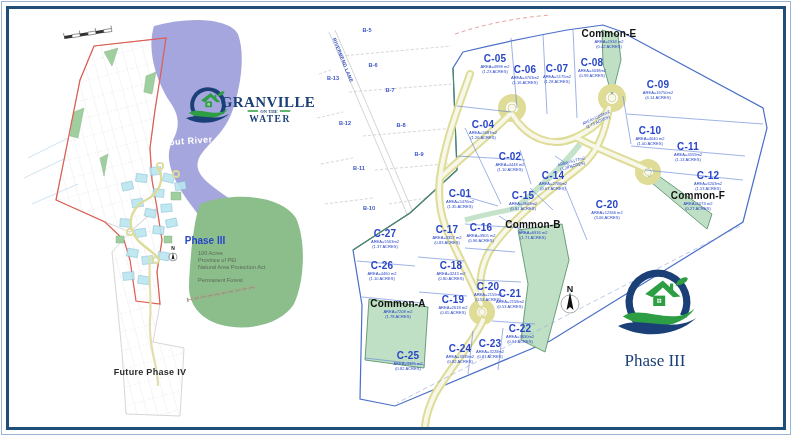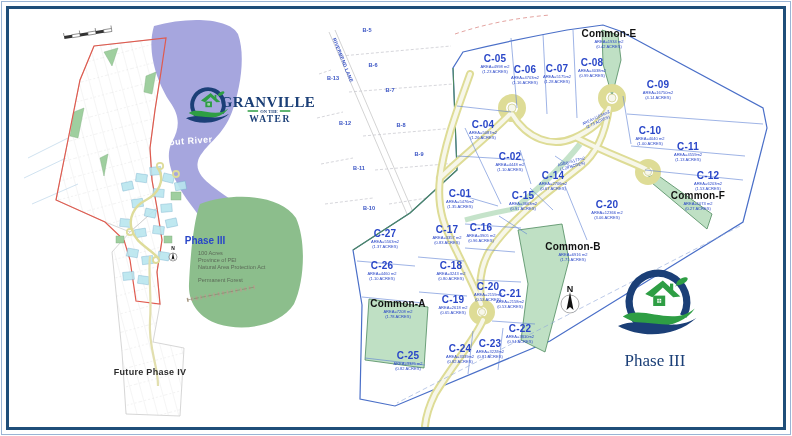--- a/index.html
+++ b/index.html
@@ -469,21 +469,21 @@
           <div>(1.37 ACRES)</div>
         </div>
       </div>
       <div class="lot common" style="left: 83px; top: 304px;">
         <div class="id">Common-A</div>
         <div class="area">
           <div>AREA=7208 m2</div>
           <div>(1.78 ACRES)</div>
         </div>
       </div>
-      <div class="lot common" style="left: 218px; top: 247px; margin-left: 40px;">
+      <div class="lot common" style="left: 218px; top: 225px;">
         <div class="id">Common-B</div>
         <div class="area">
           <div>AREA=6916 m2</div>
           <div>(1.71 ACRES)</div>
         </div>
       </div>
       <div class="lot common" style="left: 294px; top: 34px;">
         <div class="id">Common-E</div>
         <div class="area">
           <div>AREA=1934 m2</div>

